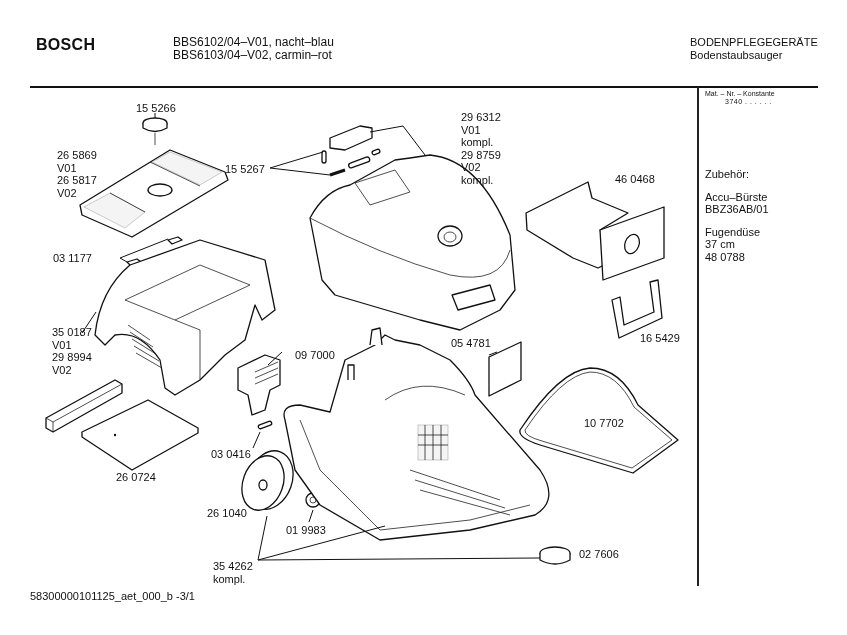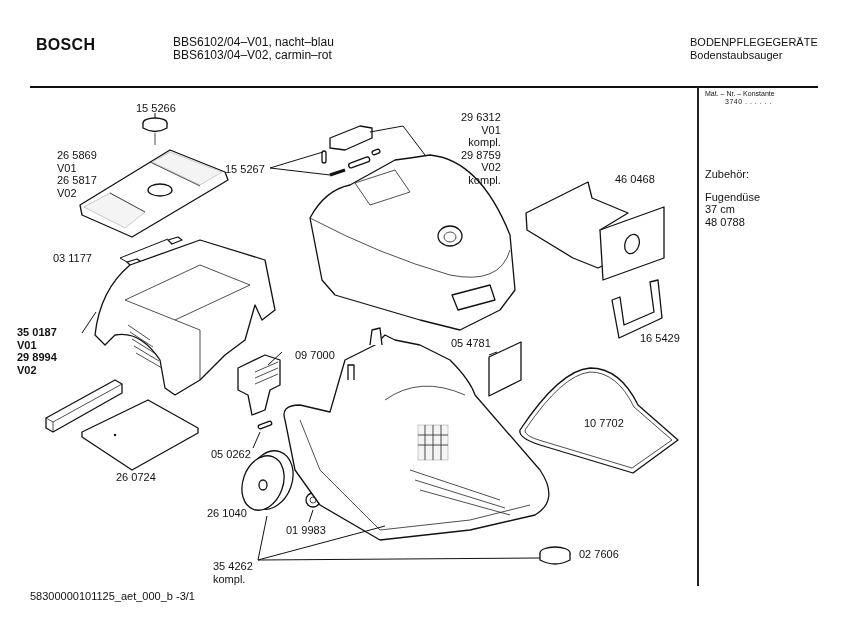--- a/index.html
+++ b/index.html
@@ -37,20 +37,24 @@
   <div>Bodenstaubsauger</div>
 </div>
 <div class="abs hline"></div>
 <div class="abs vline"></div>
 
 <div class="abs sidebar">
   <div class="small">Mat. – Nr. – Konstante</div>
   <div class="small2">3740  .  .  .  .  .  .</div>
   <div class="gap-big">Zubehör:</div>
   <div class="block">
+    <div>Accu–Bürste</div>
+    <div>BBZ36AB/01</div>
+  </div>
+  <div class="block">
     <div>Fugendüse</div>
     <div>37 cm</div>
     <div>48 0788</div>
   </div>
 </div>
 
 <svg class="diagram" width="847" height="635" viewBox="0 0 847 635">
 
   <g>
     <ellipse class="part" cx="155" cy="123" rx="12" ry="5"></ellipse>
@@ -198,40 +202,40 @@
 
 <div class="lbl" style="left:136px;top:102px;">15 5266</div>
 <div class="lbl" style="left:57px;top:149px;">
   <div>26 5869</div>
   <div>V01</div>
   <div>26 5817</div>
   <div>V02</div>
 </div>
 <div class="lbl" style="left:53px;top:252px;">03 1177</div>
 <div class="lbl" style="left:225px;top:163px;">15 5267</div>
-<div class="lbl" style="left:461px;top:111px;text-align:right;">
+<div class="lbl" style="left:461px;top:111px;">
   <div>29 6312</div>
   <div>V01</div>
   <div>kompl.</div>
   <div>29 8759</div>
   <div>V02</div>
   <div>kompl.</div>
 </div>
 <div class="lbl" style="left:615px;top:173px;">46 0468</div>
 <div class="lbl" style="left:640px;top:332px;">16 5429</div>
-<div class="lbl" style="left:17px;top:326px;font-weight:bold;">
+<div class="lbl" style="left:52px;top:326px;">
   <div>35 0187</div>
   <div>V01</div>
   <div>29 8994</div>
   <div>V02</div>
 </div>
 <div class="lbl" style="left:295px;top:349px;">09 7000</div>
 <div class="lbl" style="left:451px;top:337px;">05 4781</div>
 <div class="lbl" style="left:584px;top:417px;">10 7702</div>
-<div class="lbl" style="left:211px;top:448px;">05 0262</div>
+<div class="lbl" style="left:211px;top:448px;">03 0416</div>
 <div class="lbl" style="left:116px;top:471px;">26 0724</div>
 <div class="lbl" style="left:207px;top:507px;">26 1040</div>
 <div class="lbl" style="left:286px;top:524px;">01 9983</div>
 <div class="lbl" style="left:579px;top:548px;">02 7606</div>
 <div class="lbl" style="left:213px;top:560px;">
   <div>35 4262</div>
   <div>kompl.</div>
 </div>
 
 <div class="abs footer">58300000101125_aet_000_b  -3/1</div>

